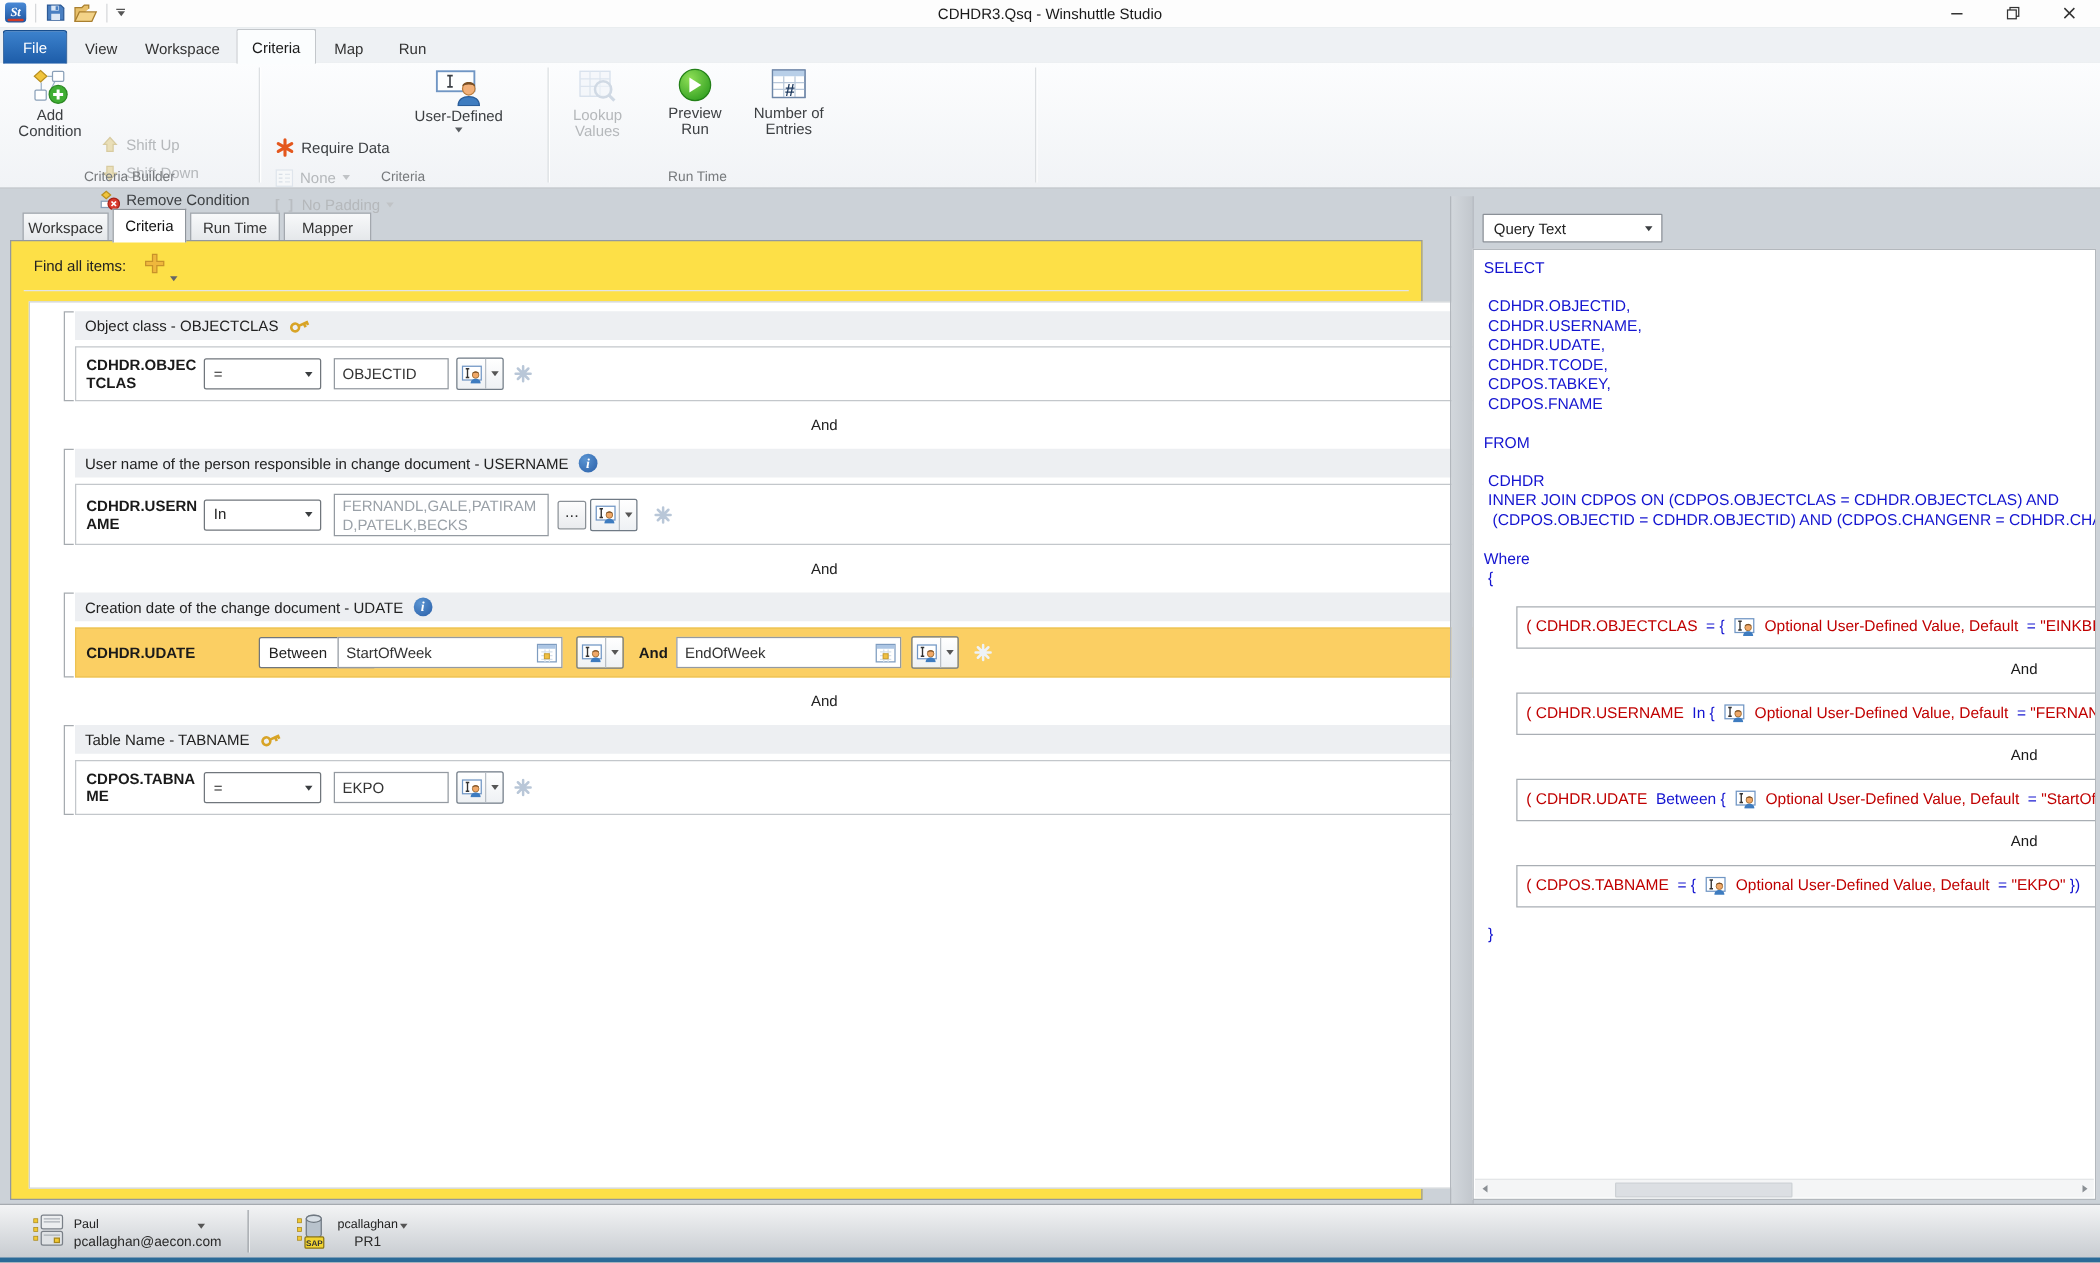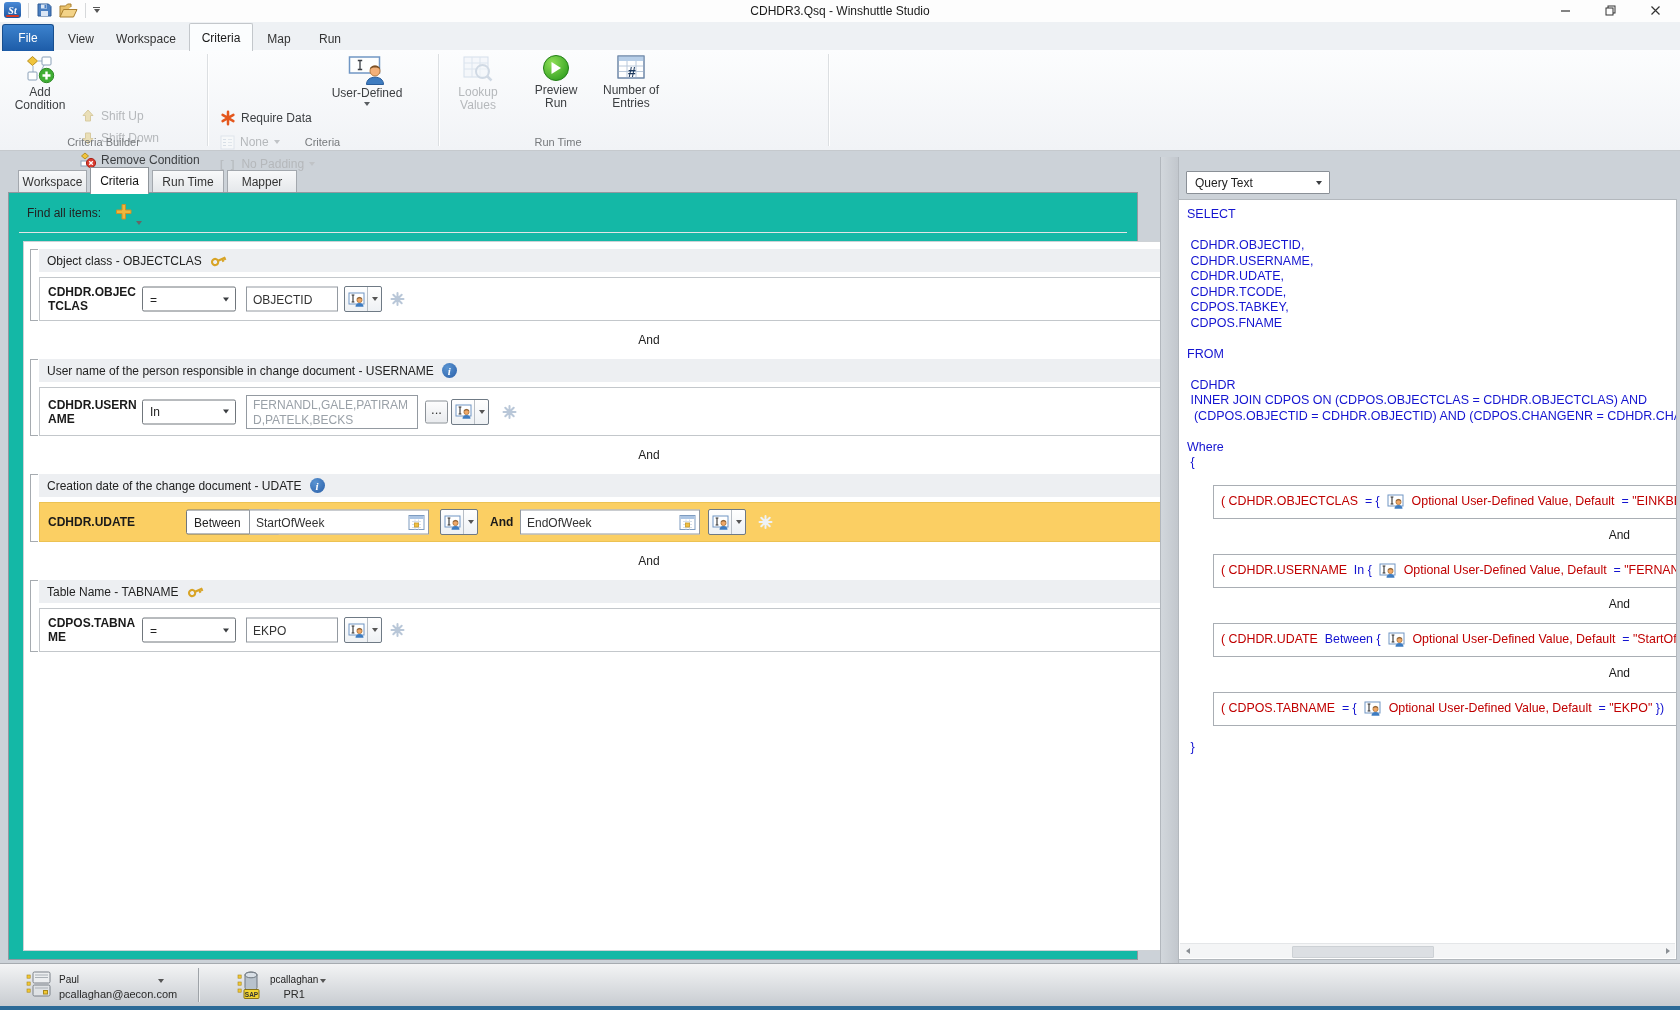--- a/index.html
+++ b/index.html
@@ -45,28 +45,28 @@
   .nopadico{font-size:11px;color:#b9bdc1;letter-spacing:2px;font-weight:bold;}
   .caret-sm{width:0;height:0;border-left:3.5px solid transparent;border-right:3.5px solid transparent;border-top:4px solid #5a5e62;}
   .caret-dis{border-top-color:#c0c3c6;}
 
   
   .dtab{position:absolute;top:170px;height:22px;background:linear-gradient(#f8f9fa,#e4e7ea);
         border:1px solid #a3a8ae;display:flex;align-items:center;justify-content:center;font-size:12px;color:#333;}
   .dtab.active{top:167px;height:26px;background:#fff;border-color:#8f959b;border-bottom:none;z-index:3;color:#111;}
 
   
-  .lpanel{position:absolute;left:8px;top:192px;width:1128px;bottom:50px;background:#14b8a6;border:1px solid #9298a0;}
+  .lpanel{position:absolute;left:8px;top:192px;width:1128px;bottom:50px;background:#fde047;border:1px solid #9298a0;}
   .findrow{position:absolute;left:18px;top:7px;height:26px;display:flex;align-items:center;gap:13px;}
   .findlbl{font-size:12px;color:#222;}
   .plusw{position:relative;display:inline-block;}
   .plusw .tri{position:absolute;right:-9px;bottom:0;border-top-color:#666;}
   .findsep{position:absolute;left:10px;right:10px;top:39px;border-top:1px solid #e2e4e6;}
   .condwrap{position:absolute;left:14px;top:48px;width:1268px;bottom:8px;border:1px solid #ced2d6;
-            background:#fff;padding-top:7px;box-sizing:border-box;position:absolute;overflow:hidden;}
+            background:#fff;padding-top:7px;box-sizing:border-box;position:absolute;overflow:hidden;padding-left:21px;}
   .cgroup{margin:0 30px 0 6px;border-left:1px solid #a6abb0;padding-left:8px;position:relative;}
   .cgroup::before,.cgroup::after{content:"";position:absolute;left:0;width:7px;height:1px;background:#a6abb0;}
   .cgroup::before{top:0;} .cgroup::after{bottom:0;}
   .ghead{height:23px;background:#edeff2;display:flex;align-items:center;gap:8px;padding-left:8px;
          font-size:12px;color:#222;margin-bottom:5px;}
   .keyic{transform:rotate(-24deg);display:inline-flex;}
   .infic{width:15px;height:15px;border-radius:50%;background:radial-gradient(circle at 35% 30%,#5a94d2,#2a5fa8);
          color:#fff;font:italic bold 11px "Liberation Serif",serif;display:inline-flex;align-items:center;justify-content:center;}
   .crow{position:relative;background:#fff;border:1px solid #c3c7cb;}
   .crow.hl{background:#fbcf63;border-color:#ecc253;}

